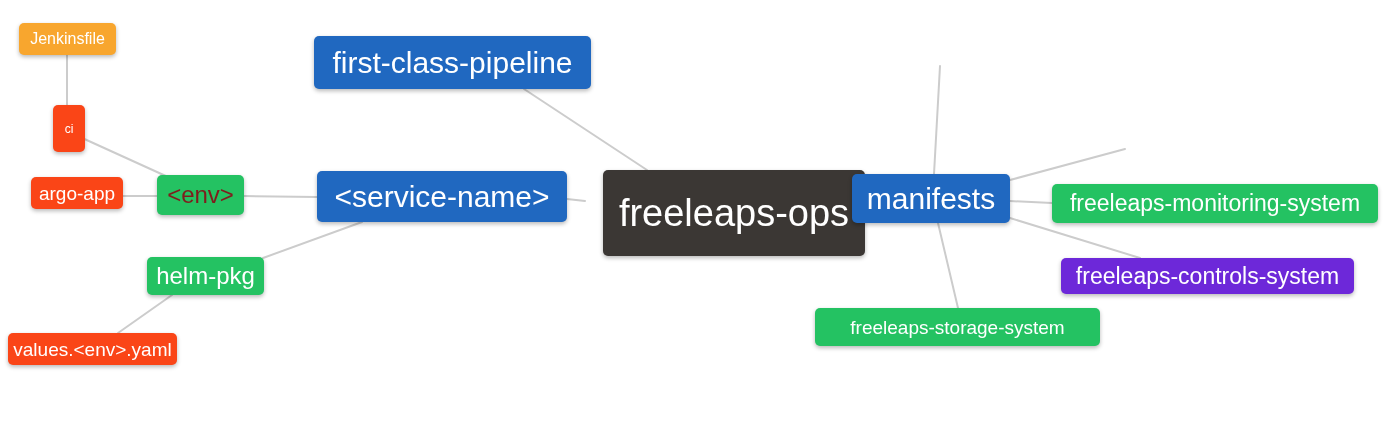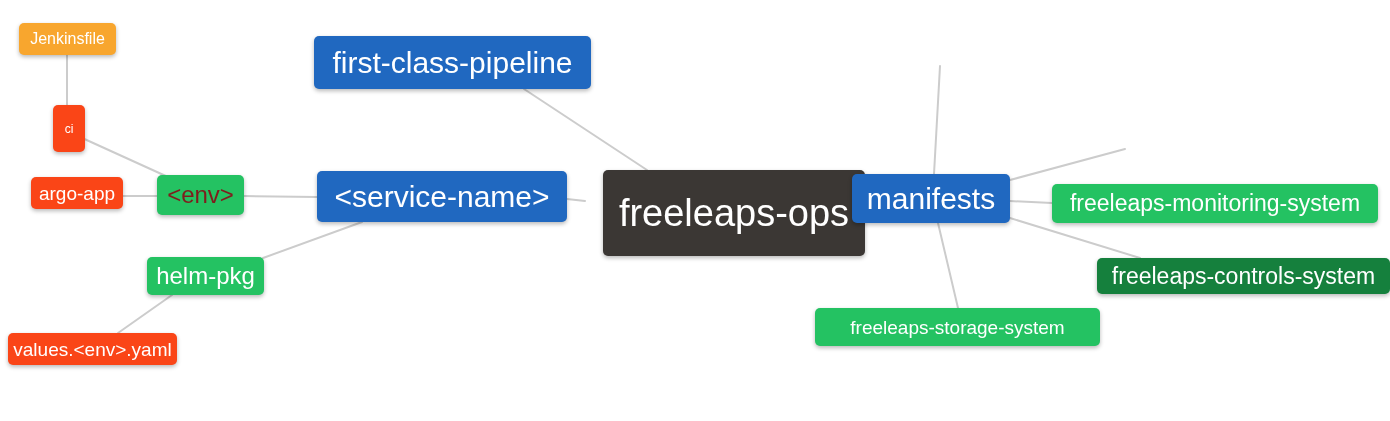--- a/index.html
+++ b/index.html
@@ -83,16 +83,16 @@
   <div class="node n-ci" style="background-color: rgb(250, 69, 23); color: rgb(255, 255, 255);">ci</div>
   <div class="node n-argo-app" style="background-color: rgb(250, 69, 23); color: rgb(255, 255, 255);">argo-app</div>
   <div class="node n-env" style="background-color: rgb(36, 194, 98); color: #7f1d1d;">&lt;env&gt;</div>
   <div class="node n-first-class" style="background-color: rgb(32, 104, 192); color: rgb(255, 255, 255);">first-class-pipeline</div>
   <div class="node n-service-name" style="background-color: rgb(32, 104, 192); color: rgb(255, 255, 255);">&lt;service-name&gt;</div>
   <div class="node n-freeleaps-ops" style="background-color: rgb(59, 55, 52); color: rgb(255, 255, 255);">freeleaps-ops</div>
   <div class="node n-manifests" style="background-color: rgb(32, 104, 192); color: rgb(255, 255, 255);">manifests</div>
   <div class="node n-helm-pkg" style="background-color: rgb(36, 194, 98); color: rgb(255, 255, 255);">helm-pkg</div>
   <div class="node n-values-env-yaml" style="background-color: rgb(250, 69, 23); color: rgb(255, 255, 255);">values.&lt;env&gt;.yaml</div>
   <div class="node n-monitoring-system" style="background-color: rgb(36, 194, 98); color: rgb(255, 255, 255);">freeleaps-monitoring-system</div>
-  <div class="node n-controls-system" style="background-color: #15803d; color: rgb(255, 255, 255); margin-left: 36px;">freeleaps-controls-system</div>
+  <div class="node n-controls-system" style="background-color: #6d28d9; color: rgb(255, 255, 255);">freeleaps-controls-system</div>
   <div class="node n-storage-system" style="background-color: rgb(36, 194, 98); color: rgb(255, 255, 255);">freeleaps-storage-system</div>
 
 </div>
 
 </body></html>

